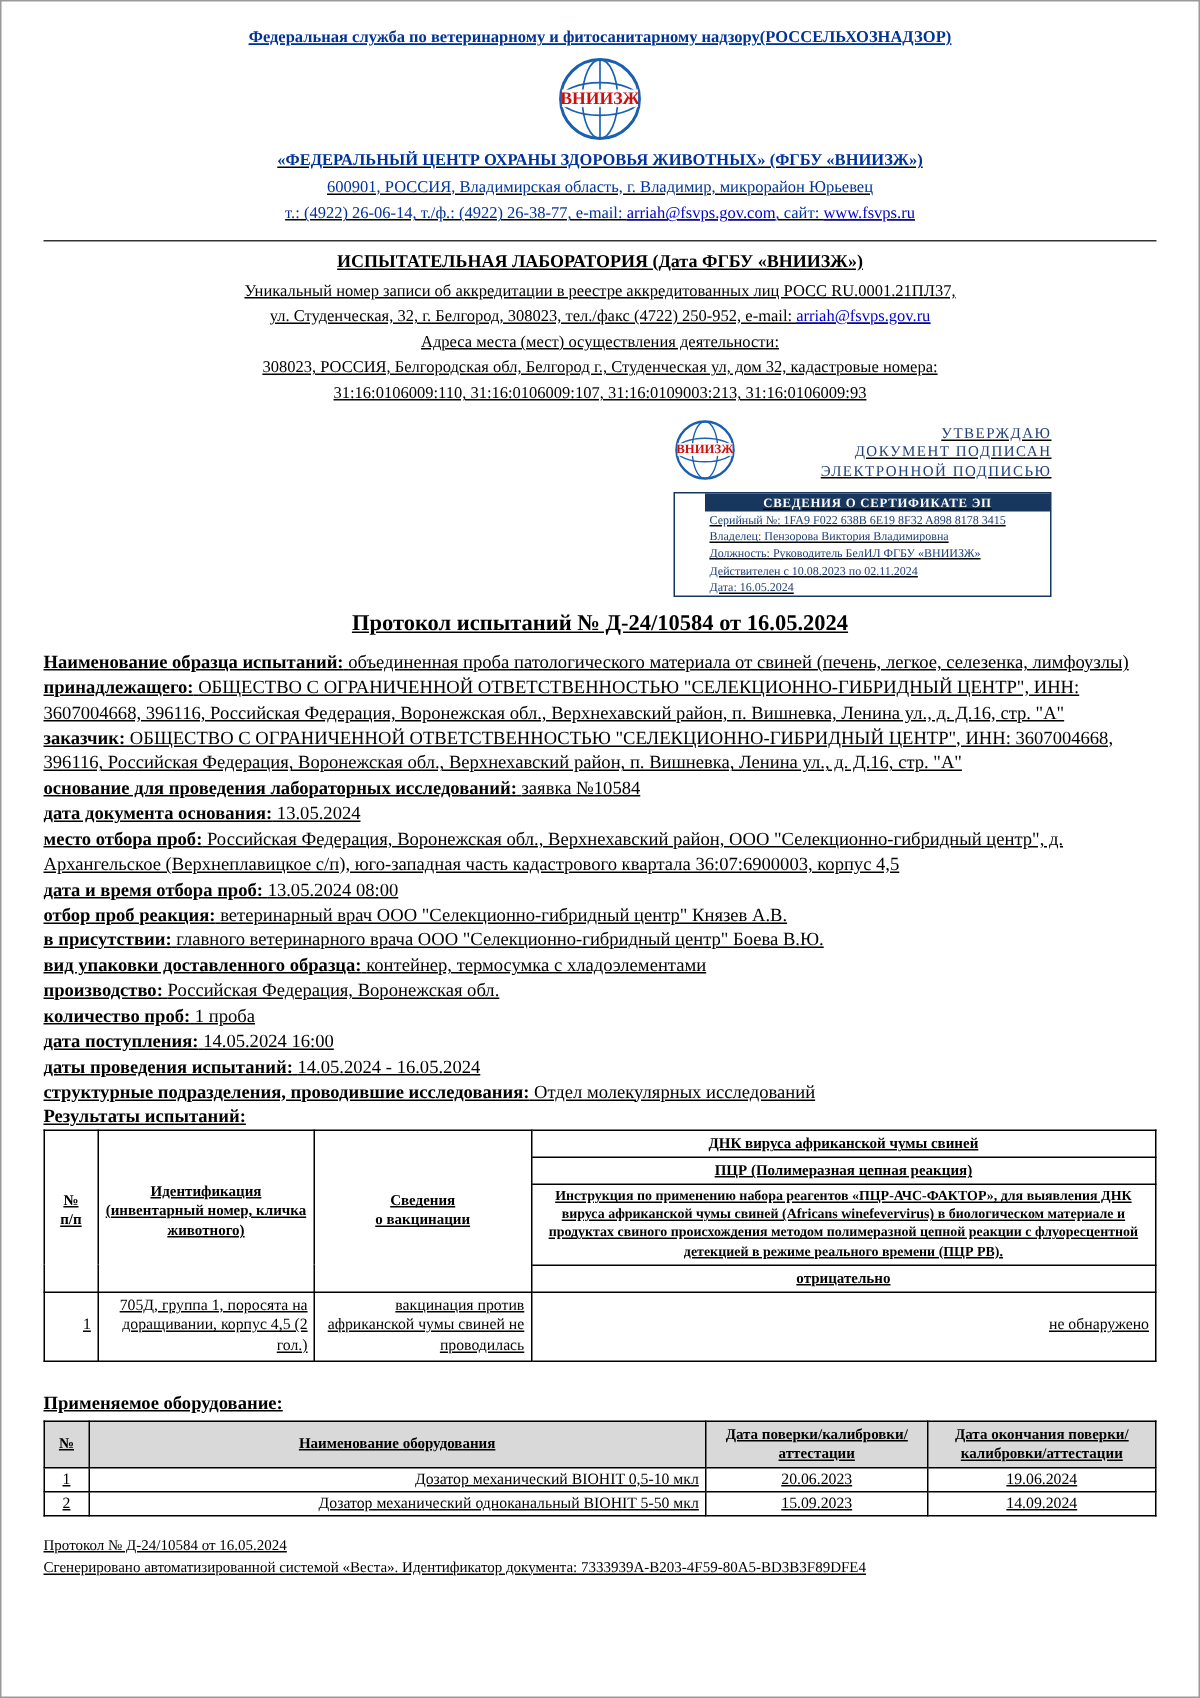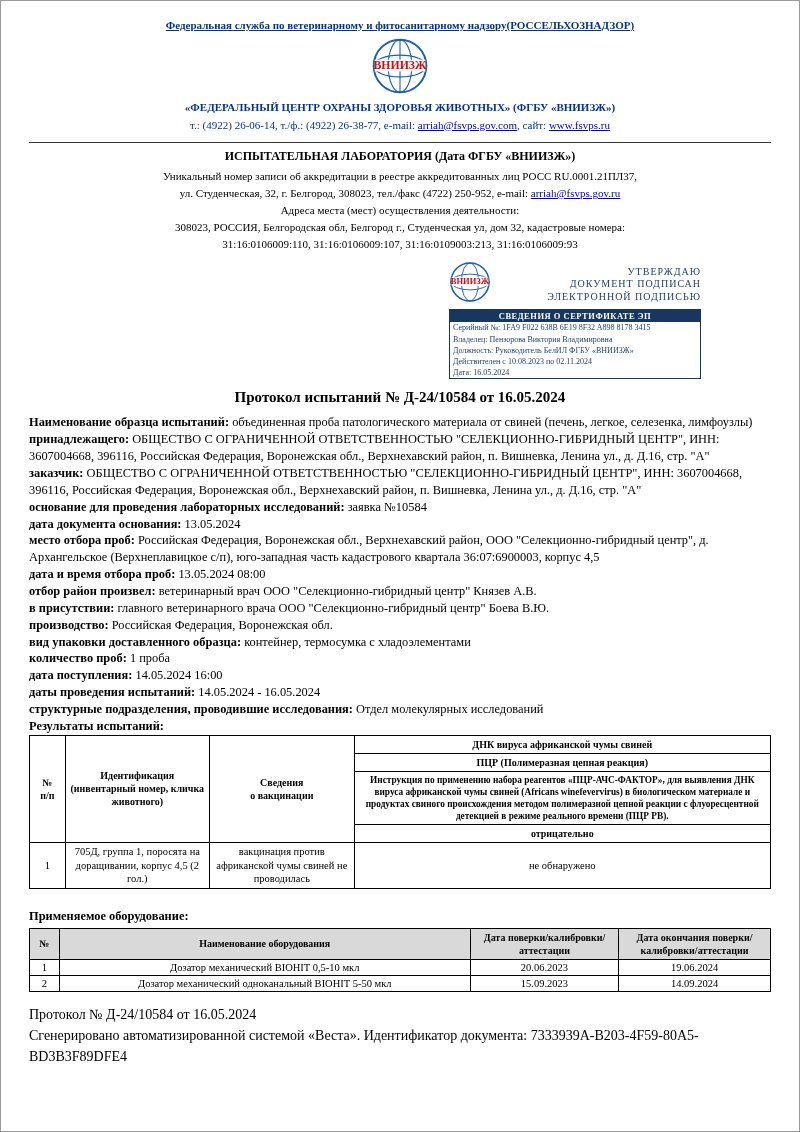--- a/index.html
+++ b/index.html
@@ -1,61 +1,61 @@
 <!DOCTYPE html>
 <html><head>
 <meta charset="utf-8">
 <style>
   * { margin:0; padding:0; box-sizing:border-box; }
   html,body { background:#777; }
   body { font-family:"Liberation Serif", serif; color:#000; }
   .page { width:800px; height:1132px; background:#fff; border:1px solid #999;
-          padding:6px 28px 0 28px; overflow:hidden; margin:0 auto; position:relative; }
+          padding:6px 28px 0 28px; overflow:hidden; margin:0 auto; position:relative;text-decoration:underline; }
 
   .center { text-align:center; }
   .hdr-agency { color:#003399; font-weight:bold; text-decoration:underline;
                 font-size:11px; margin-top:12px; }
   .logo-wrap { margin:6px auto 4px auto; width:58px; height:58px; }
   .hdr-line { color:#003399; font-size:11px; line-height:1.6; }
   .hdr-bold { font-weight:bold; }
   a.link { color:#0000cc; text-decoration:underline; cursor:pointer; }
 
   .rule { border:none; border-top:1.5px solid #333; margin:8px 0 6px 0; }
 
   .lab-title { font-weight:bold; font-size:12px; margin:2px 0 4px 0; }
   .lab-line { font-size:11px; line-height:1.55; }
 
   .stamp-row { display:flex; justify-content:flex-end; padding-right:70px; margin:8px 0 2px 0; }
   .stamp { width:252px; }
   .stamp-top { display:flex; gap:6px; align-items:center; margin-bottom:2px; }
   .stamp-logo { flex:0 0 auto; }
   .stamp-titles { flex:1; text-align:right; color:#1f3f77; }
   .stamp-approve, .stamp-line { font-size:10px; letter-spacing:1px; line-height:1.25; }
-  .stamp-info { border:1px solid #17375e; }
+  .stamp-info { border:1px solid #17375e;padding-left:20px; }
   .stamp-banner { background:#17375e; color:#fff; text-align:center; font-size:8.5px;
                   letter-spacing:0.5px; padding:1px 0; font-weight:bold; }
   .stamp-detail { font-size:8px; color:#1f3f77; padding:0 3px; line-height:1.4; }
 
   .doc-title { text-align:center; font-size:15px; font-weight:bold; margin:10px 0 8px 0; }
 
   .fields p { font-size:12.4px; line-height:1.36; }
 
   table { width:100%; border-collapse:collapse; table-layout:fixed; }
   th, td { border:1px solid #000; padding:2px 4px; vertical-align:middle; }
   .results-table th { font-size:10px; font-weight:bold; text-align:center; line-height:1.3; }
-  .results-table td { font-size:10.5px; text-align:center; line-height:1.3; }
+  .results-table td { font-size:10.5px; text-align:right; line-height:1.3; }
   .results-table .instr { font-size:9.3px; }
   .pre { white-space:pre-line; }
 
   .equip-title { font-size:12.4px; font-weight:bold; margin:20px 0 4px 0; }
   .equip-table th { background:#d9d9d9; font-size:10px; font-weight:bold; text-align:center; line-height:1.3; }
   .equip-table td { font-size:10.5px; text-align:center; }
-  .equip-table td.name { text-align:center; }
-
-  .footer { margin-top:12px; font-size:14px; line-height:1.5; }
+  .equip-table td.name { text-align:right; }
+
+  .footer { margin-top:12px; font-size:10px; line-height:1.5; }
 </style>
 </head>
 <body>
 
 <div class="page">
 
   <div class="center hdr-agency">Федеральная служба по ветеринарному и фитосанитарному надзору(РОССЕЛЬХОЗНАДЗОР)</div>
 
   <div class="logo-wrap">
     <svg viewBox="0 0 64 64" width="58" height="58" aria-hidden="true">
@@ -63,20 +63,21 @@
       <ellipse cx="32" cy="32" rx="29" ry="12" fill="none" stroke="#1a5fb0" stroke-width="1.2"></ellipse>
       <ellipse cx="32" cy="32" rx="13" ry="29" fill="none" stroke="#1a5fb0" stroke-width="1.2"></ellipse>
       <line x1="3" y1="32" x2="61" y2="32" stroke="#1a5fb0" stroke-width="1.2"></line>
       <line x1="32" y1="3" x2="32" y2="61" stroke="#1a5fb0" stroke-width="1.2"></line>
       <rect x="4" y="25" width="56" height="13" fill="#ffffff" opacity="0.9"></rect>
       <text x="32" y="35.5" text-anchor="middle" font-size="13" font-weight="bold" fill="#cc1111">ВНИИЗЖ</text>
     </svg>
   </div>
 
   <div class="center hdr-line hdr-bold">«ФЕДЕРАЛЬНЫЙ ЦЕНТР ОХРАНЫ ЗДОРОВЬЯ ЖИВОТНЫХ» (ФГБУ «ВНИИЗЖ»)</div>
+  <div class="center hdr-line">600901, РОССИЯ, Владимирская область, г. Владимир, микрорайон Юрьевец</div>
   <div class="center hdr-line">
     <span>т.: (4922) 26-06-14, т./ф.: (4922) 26-38-77, e-mail: </span><a class="link">arriah@fsvps.gov.com</a><span>, сайт: </span><a class="link">www.fsvps.ru</a>
   </div>
 
   <hr class="rule">
 
   <div class="center lab-title">ИСПЫТАТЕЛЬНАЯ ЛАБОРАТОРИЯ (Дата ФГБУ «ВНИИЗЖ»)</div>
   <div class="center lab-line">Уникальный номер записи об аккредитации в реестре аккредитованных лиц РОСС RU.0001.21ПЛ37,</div>
   <div class="center lab-line">
     <span>ул. Студенческая, 32, г. Белгород, 308023, тел./факс (4722) 250-952, e-mail: </span><a class="link">arriah@fsvps.gov.ru</a>
@@ -118,24 +119,24 @@
   <div class="doc-title">Протокол испытаний № Д-24/10584 от 16.05.2024</div>
 
   <div class="fields">
     <p><b>Наименование образца испытаний:</b> <span>объединенная проба патологического материала от свиней (печень, легкое, селезенка, лимфоузлы)</span></p>
     <p><b>принадлежащего:</b> <span>ОБЩЕСТВО С ОГРАНИЧЕННОЙ ОТВЕТСТВЕННОСТЬЮ "СЕЛЕКЦИОННО-ГИБРИДНЫЙ ЦЕНТР", ИНН: 3607004668, 396116, Российская Федерация, Воронежская обл., Верхнехавский район, п. Вишневка, Ленина ул., д. Д.16, стр. "А"</span></p>
     <p><b>заказчик:</b> <span>ОБЩЕСТВО С ОГРАНИЧЕННОЙ ОТВЕТСТВЕННОСТЬЮ "СЕЛЕКЦИОННО-ГИБРИДНЫЙ ЦЕНТР", ИНН: 3607004668, 396116, Российская Федерация, Воронежская обл., Верхнехавский район, п. Вишневка, Ленина ул., д. Д.16, стр. "А"</span></p>
     <p><b>основание для проведения лабораторных исследований:</b> <span>заявка №10584</span></p>
     <p><b>дата документа основания:</b> <span>13.05.2024</span></p>
     <p><b>место отбора проб:</b> <span>Российская Федерация, Воронежская обл., Верхнехавский район, ООО "Селекционно-гибридный центр", д. Архангельское (Верхнеплавицкое с/п), юго-западная часть кадастрового квартала 36:07:6900003, корпус 4,5</span></p>
     <p><b>дата и время отбора проб:</b> <span>13.05.2024 08:00</span></p>
-    <p><b>отбор район произвел:</b> <span>ветеринарный врач ООО "Селекционно-гибридный центр" Князев А.В.</span></p>
+    <p><b>отбор проб реакция:</b> <span>ветеринарный врач ООО "Селекционно-гибридный центр" Князев А.В.</span></p>
     <p><b>в присутствии:</b> <span>главного ветеринарного врача ООО "Селекционно-гибридный центр" Боева В.Ю.</span></p>
+    <p><b>вид упаковки доставленного образца:</b> <span>контейнер, термосумка с хладоэлементами</span></p>
     <p><b>производство:</b> <span>Российская Федерация, Воронежская обл.</span></p>
-    <p><b>вид упаковки доставленного образца:</b> <span>контейнер, термосумка с хладоэлементами</span></p>
     <p><b>количество проб:</b> <span>1 проба</span></p>
     <p><b>дата поступления:</b> <span>14.05.2024 16:00</span></p>
     <p><b>даты проведения испытаний:</b> <span>14.05.2024 - 16.05.2024</span></p>
     <p><b>структурные подразделения, проводившие исследования:</b> <span>Отдел молекулярных исследований</span></p>
     <p><b>Результаты испытаний:</b> <span></span></p>
   </div>
 
   <table class="results-table">
     <colgroup>
       <col style="width:4.8%">

